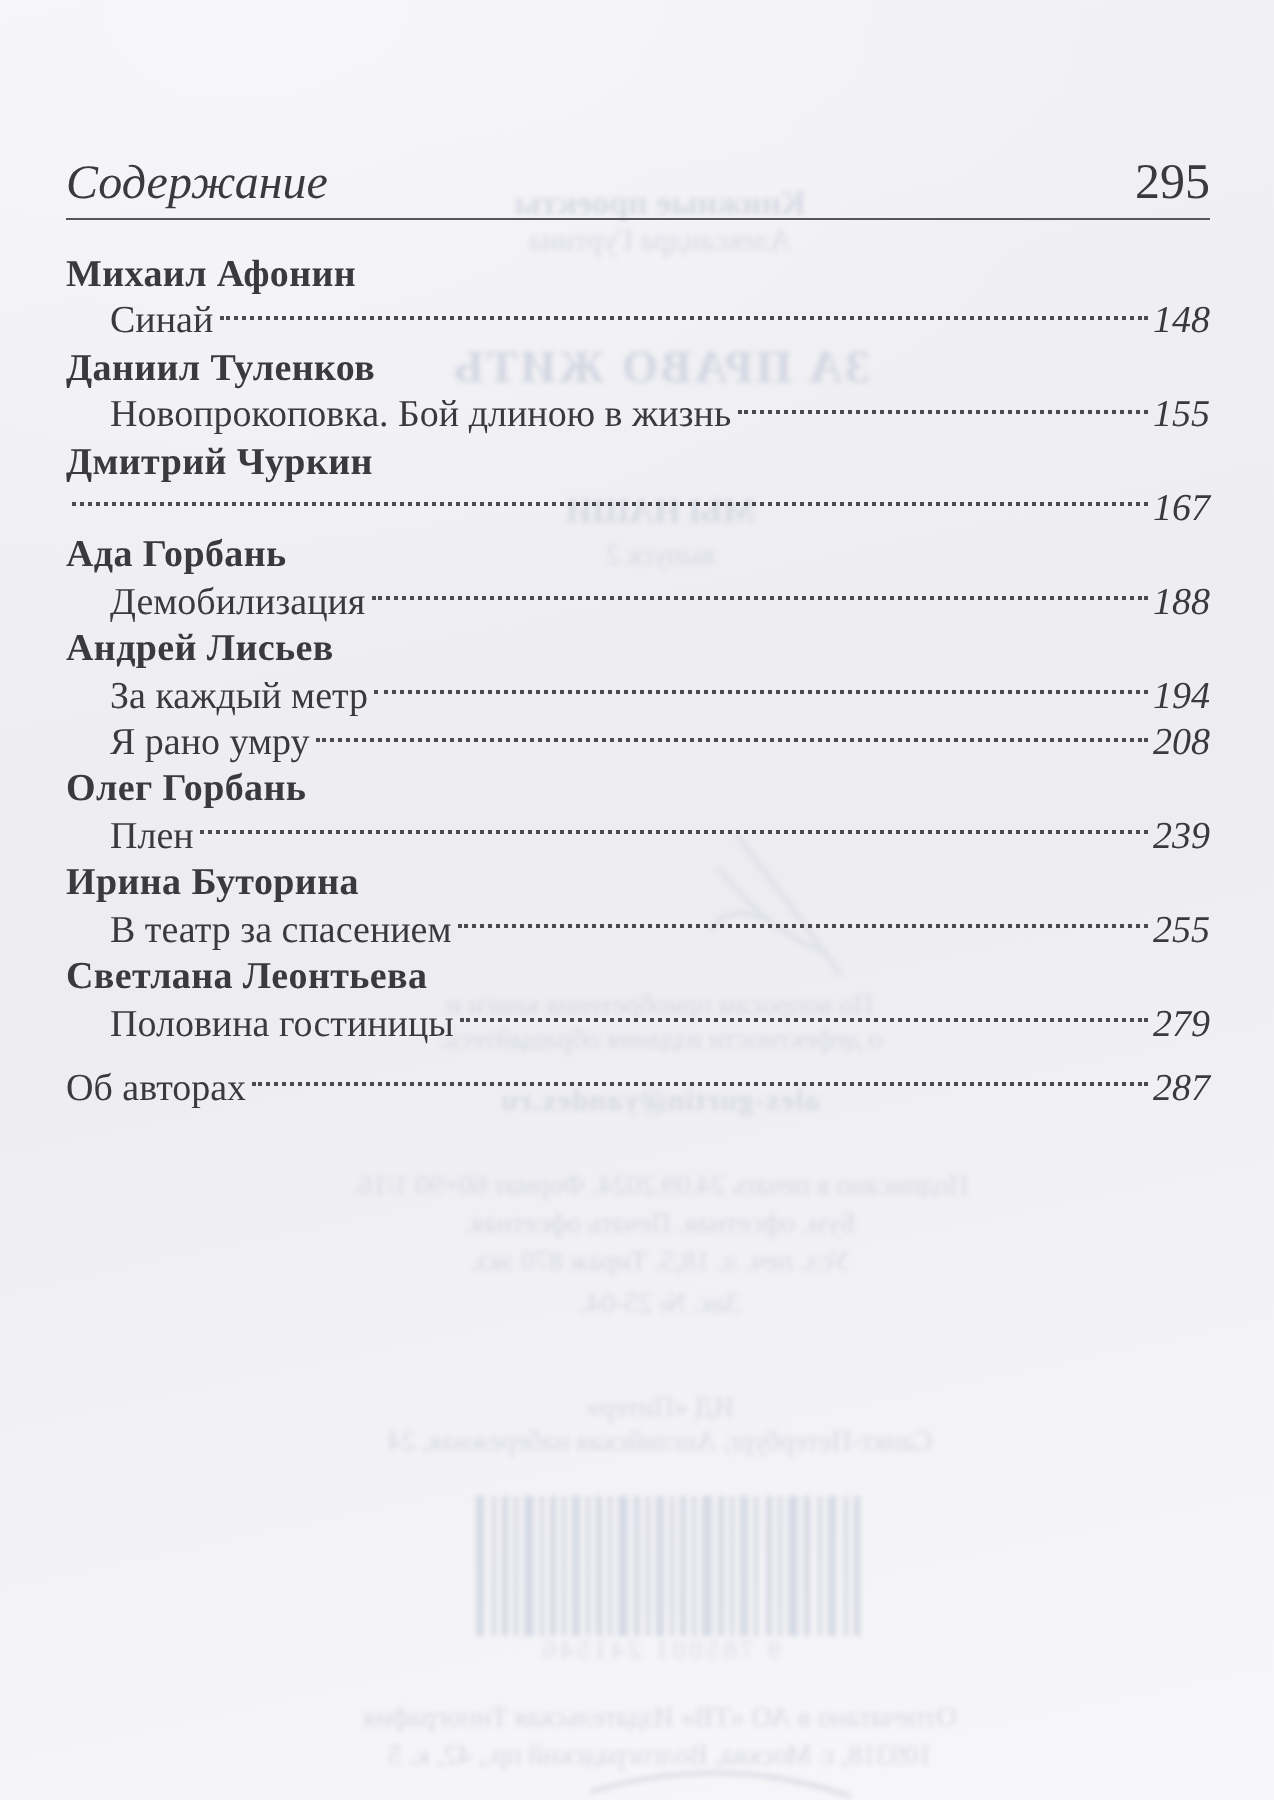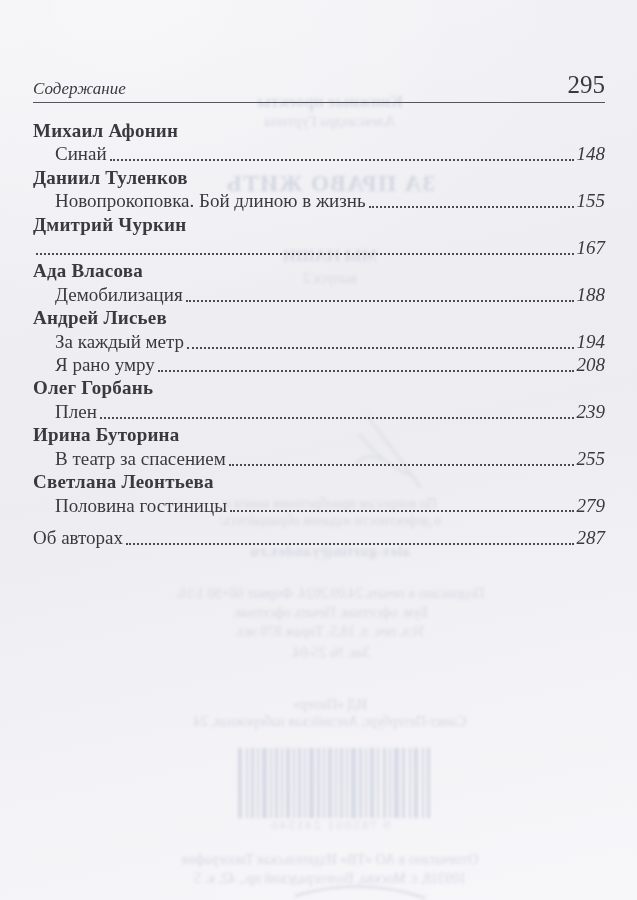--- a/index.html
+++ b/index.html
@@ -47,25 +47,25 @@
   .content{
     position:absolute; left:33px; top:0; width:572px;
     font-size:19px;
   }
   .runhead{
     display:flex; justify-content:space-between; align-items:flex-end;
     margin-top:44px;
     padding-bottom:3px;
     border-bottom:1.6px solid #55565b;
   }
-  .runhead .rh-title{font-style:italic; font-size:17px;margin-top:35px;}
+  .runhead .rh-title{font-style:italic; font-size:24px;margin-top:35px;}
   .runhead .rh-num{font-size:25px;}
   .toc{margin-top:16px;}
   .author{font-weight:bold; line-height:23.4px; letter-spacing:.2px;}
-  .trow{display:flex; align-items:flex-end; line-height:23.4px;}
+  .trow{display:flex; align-items:center; line-height:23.4px;}
   .trow .t{padding-left:22px; white-space:nowrap;}
   .trow.noindent .t{padding-left:0;}
   .dots{flex:1; border-bottom:2.1px dotted #4a4a4f; margin:0 3px 4.5px 3px; min-width:20px;}
   .pg{white-space:nowrap;font-style:italic;}
   .about{margin-top:9px;}
 </style>
 </head>
 <body>
 
 <div class="sheet">
@@ -157,21 +157,21 @@
         <span class="dots"></span>
         <span class="pg">155</span>
       </div>
 
       <div class="author">Дмитрий Чуркин</div>
       <div class="trow">
         <span class="dots"></span>
         <span class="pg">167</span>
       </div>
 
-      <div class="author">Ада Власова</div>
+      <div class="author">Ада Горбань</div>
       <div class="trow">
         <span class="t">Демобилизация </span>
         <span class="dots"></span>
         <span class="pg">188</span>
       </div>
 
       <div class="author">Андрей Лисьев</div>
       <div class="trow">
         <span class="t">За каждый метр</span>
         <span class="dots"></span>

